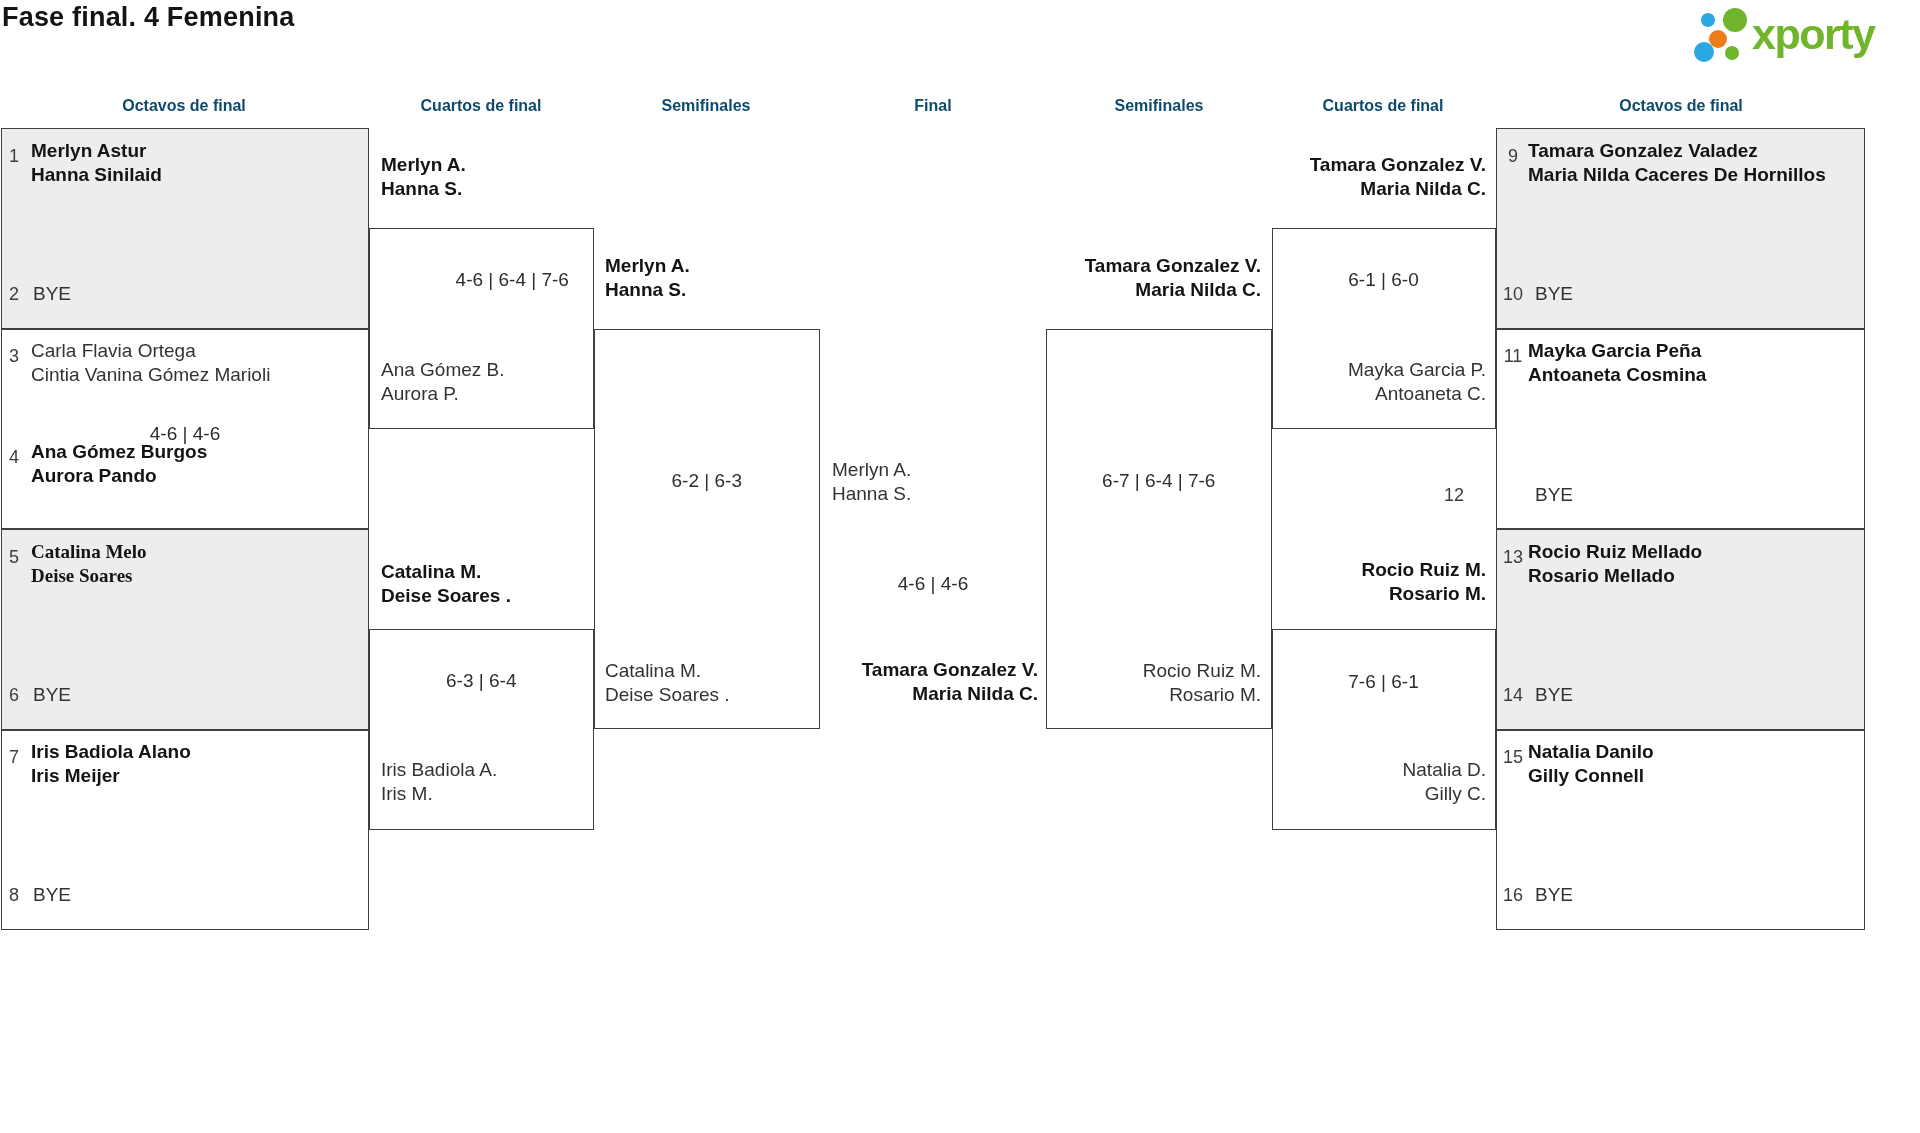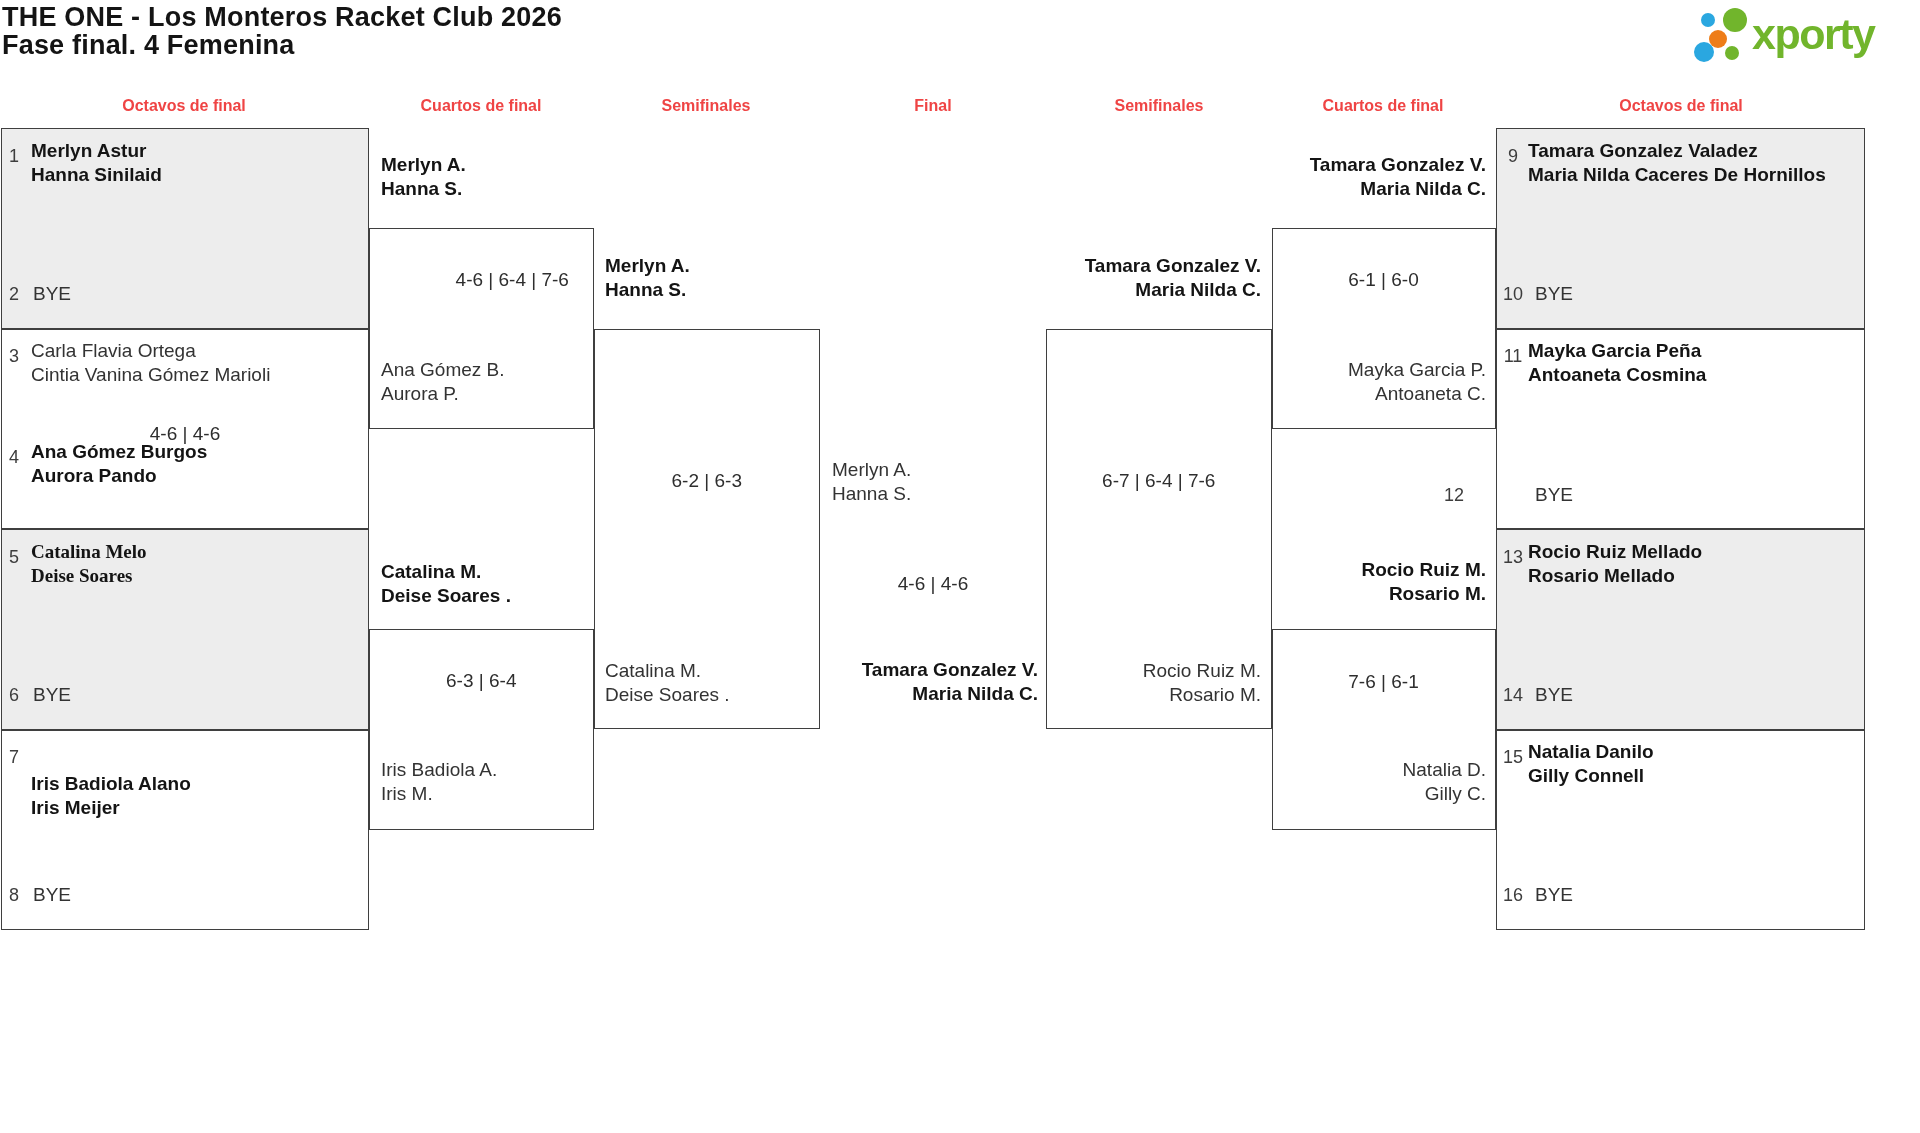--- a/index.html
+++ b/index.html
@@ -1,40 +1,39 @@
 <!DOCTYPE html>
 <html><head>
 <meta charset="utf-8">
 <style>
   html,body{margin:0;padding:0;background:#fff;}
   .page{position:relative;width:1920px;height:1133px;background:#ffffff;overflow:hidden;
         font-family:"Liberation Sans","DejaVu Sans",sans-serif;color:#1d1d1d;}
   .abs{position:absolute;}
   .title{left:2px;top:3px;font-size:27px;line-height:28px;font-weight:700;color:#141414;letter-spacing:0.2px;}
-  .rh{top:97px;width:300px;text-align:center;font-size:16px;font-weight:700;color:#ef4444;}
+  .rh{top:97px;width:300px;text-align:center;font-size:16px;font-weight:700;color:#0c4a6e;}
   .box{position:absolute;border:1px solid #3f3f3f;box-sizing:border-box;background:#ffffff;}
   .box.g{background:#ededed;}
   .nm{font-size:19px;line-height:24px;white-space:nowrap;}
   .b{font-weight:700;color:#141414;}
   .r{font-weight:400;color:#333333;}
   .seed{font-size:18px;line-height:24px;color:#3d3d3d;text-align:center;}
   .bye{font-size:19px;line-height:24px;color:#333333;}
   .score{font-size:19px;line-height:24px;color:#2e2e2e;text-align:center;white-space:nowrap;}
   .ra{text-align:right;}
   .dot{position:absolute;border-radius:50%;}
   .logo-text{position:absolute;left:1752px;top:8px;font-size:43px;line-height:52px;
              font-weight:700;letter-spacing:-1.5px;color:#71b52c;}
 </style>
 </head>
 <body>
 
 <div class="page">
 
   <div class="abs title">
-    <div>THE ONE - Los Monteros Racket Club 2026</div>
     <div>Fase final. 4 Femenina</div>
   </div>
 
   <div>
     <span class="dot" style="left:1701px;top:13px;width:14px;height:14px;background:#2aa7e0;"></span>
     <span class="dot" style="left:1723px;top:8px;width:24px;height:24px;background:#71b52c;"></span>
     <span class="dot" style="left:1709px;top:30px;width:18px;height:18px;background:#ee7d18;"></span>
     <span class="dot" style="left:1694px;top:42px;width:20px;height:20px;background:#2aa7e0;"></span>
     <span class="dot" style="left:1725px;top:46px;width:14px;height:14px;background:#71b52c;"></span>
     <span class="logo-text">xporty</span>
@@ -88,21 +87,21 @@
 
   <div class="abs seed" style="left:2px;top:545px;width:24px;">5</div>
   <div class="abs nm b" style="left:31px;top:540px;font-family:Liberation Serif, serif;">
     <div>Catalina Melo</div>
     <div>Deise Soares</div>
   </div>
   <div class="abs seed" style="left:2px;top:683px;width:24px;">6</div>
   <div class="abs bye" style="left:33px;top:683px;">BYE</div>
 
   <div class="abs seed" style="left:2px;top:745px;width:24px;">7</div>
-  <div class="abs nm b" style="left:31px;top:740px;margin-top:32px;">
+  <div class="abs nm b" style="left:31px;top:740px;">
     <div>Iris Badiola Alano</div>
     <div>Iris Meijer</div>
   </div>
   <div class="abs seed" style="left:2px;top:883px;width:24px;">8</div>
   <div class="abs bye" style="left:33px;top:883px;">BYE</div>
 
   <div class="abs seed" style="left:1500px;top:144px;width:26px;">9</div>
   <div class="abs nm b" style="left:1528px;top:139px;">
     <div>Tamara Gonzalez Valadez</div>
     <div>Maria Nilda Caceres De Hornillos</div>

